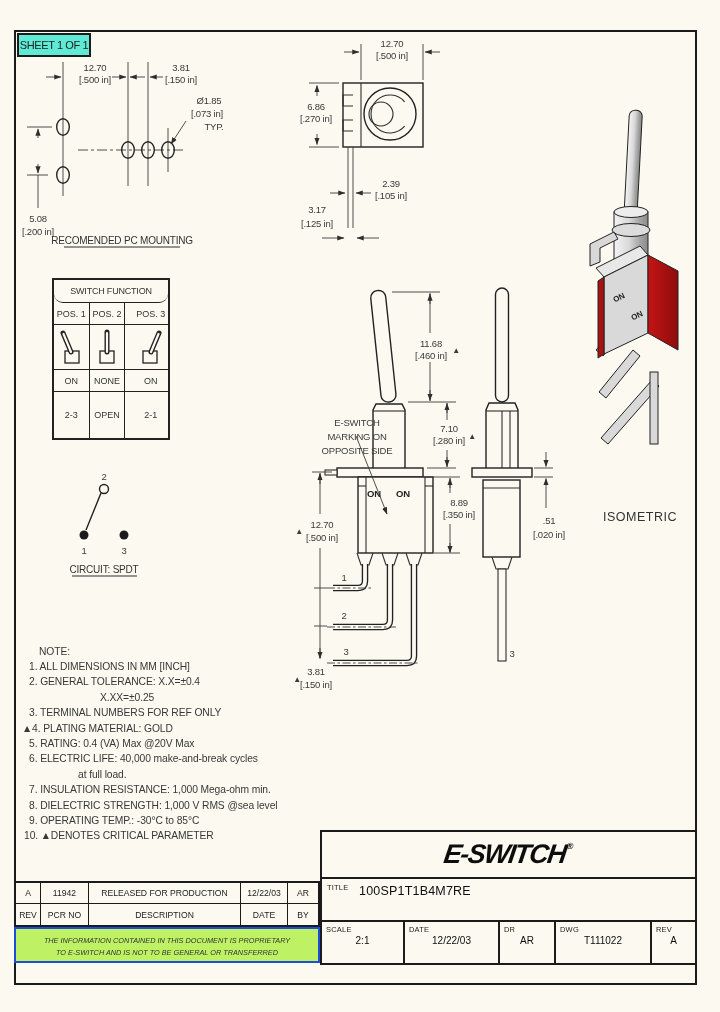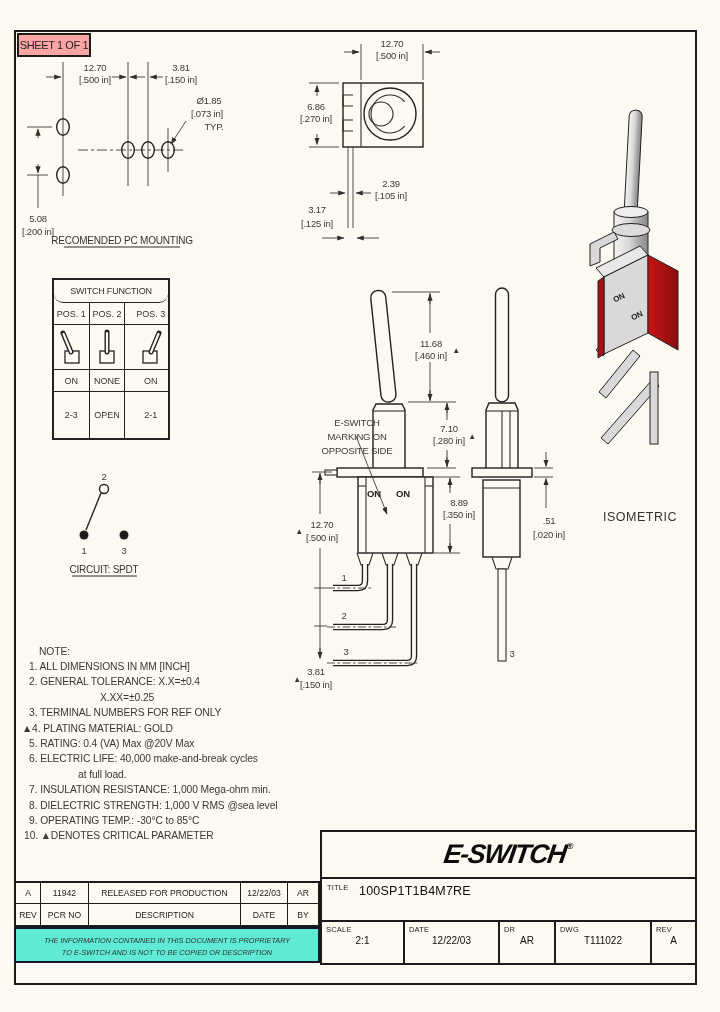--- a/index.html
+++ b/index.html
@@ -1,20 +1,20 @@
 <!DOCTYPE html>
 <html><head>
 <meta charset="utf-8">
 <style>
   html,body{margin:0;padding:0;}
   body{width:720px;height:1012px;background:#fbf9f0;position:relative;
        font-family:"Liberation Sans",sans-serif;color:#333;overflow:hidden;}
   .abs{position:absolute;}
   .sheet-border{left:14px;top:30px;width:679px;height:951px;border:2px solid #1b1b1b;}
-  .sheetbox{left:17px;top:33px;width:70px;height:20px;border:2px solid #1b1b1b;background:#fca5a5;
+  .sheetbox{left:17px;top:33px;width:70px;height:20px;border:2px solid #1b1b1b;background:#5eead4;
             display:flex;align-items:center;justify-content:center;font-size:11px;color:#222;letter-spacing:-0.4px;white-space:nowrap;}
   svg.art{left:0;top:0;}
   svg text{font-family:"Liberation Sans",sans-serif;font-size:9.5px;fill:#3a3a3a;text-anchor:middle;letter-spacing:-0.2px;}
   svg text.tri{font-size:8px;}
   svg text.onlbl{font-weight:bold;font-size:9.5px;fill:#222;}
   svg text.cap{font-size:10px;fill:#333;}
   svg text.iso{font-size:12.5px;letter-spacing:0.5px;fill:#333;}
   .ln{stroke:#2e2e2e;stroke-width:1.1;fill:none;}
   .lnb{stroke:#222;stroke-width:1.4;fill:none;}
   .dim{stroke:#3a3a3a;stroke-width:0.9;fill:none;}
@@ -35,22 +35,22 @@
   .note-line.ind1{margin-left:80px;}
   .note-line.ind2{margin-left:58px;}
   
   .rev{left:14px;top:881px;width:306px;height:46px;border:2px solid #1b1b1b;box-sizing:border-box;
        display:grid;grid-template-columns:25px 48px 152px 47px 1fr;grid-template-rows:1fr 1fr;
        font-size:8.6px;color:#222;background:#fbf9f0;}
   .rev-c{border-right:1px solid #1b1b1b;display:flex;align-items:center;justify-content:center;white-space:nowrap;}
   .rev-c.lastcol{border-right:none;}
   .rev-c.r1{border-bottom:1px solid #1b1b1b;}
   
-  .prop{left:14px;top:927px;width:306px;height:36px;border:2px solid #0f172a;box-sizing:border-box;
-        font-style:italic;font-size:7.3px;text-align:center;padding-top:6px;color:#333;line-height:1.65;background:#5eead4;}
+  .prop{left:14px;top:927px;width:306px;height:36px;border:2px solid #1d4ed8;box-sizing:border-box;
+        font-style:italic;font-size:7.3px;text-align:center;padding-top:6px;color:#333;line-height:1.65;background:#bef264;}
   
   .tb{left:320px;top:830px;width:377px;height:135px;border:2px solid #1b1b1b;box-sizing:border-box;
       display:flex;flex-direction:column;background:#fbf9f0;}
   .tb-logo{height:45px;border-bottom:2px solid #1b1b1b;display:flex;align-items:center;justify-content:center;}
   .logo{font-weight:bold;font-style:italic;font-size:27px;letter-spacing:-1.5px;transform:skewX(-8deg);color:#0d0d0d;white-space:nowrap;}
   .logo .reg{font-size:9px;vertical-align:14px;letter-spacing:0;}
   .tb-title{height:41px;border-bottom:2px solid #1b1b1b;position:relative;}
   .lbl{position:absolute;font-size:7.5px;color:#222;letter-spacing:0.2px;}
   .tb-title .lbl{left:5px;top:4px;}
   .title-val{position:absolute;left:37px;top:5px;font-size:12.5px;color:#0d0d0d;letter-spacing:0.2px;}
@@ -347,21 +347,21 @@
   <div class="rev-c r1 lastcol">AR</div>
   <div class="rev-c">REV</div>
   <div class="rev-c">PCR NO</div>
   <div class="rev-c">DESCRIPTION</div>
   <div class="rev-c">DATE</div>
   <div class="rev-c lastcol">BY</div>
 </div>
 
 <div class="abs prop">
   <div>THE INFORMATION CONTAINED IN THIS DOCUMENT IS PROPRIETARY</div>
-  <div>TO E-SWITCH AND IS NOT TO BE COPIED OR DESCRIPTION</div>
+  <div>TO E-SWITCH AND IS NOT TO BE GENERAL OR TRANSFERRED</div>
 </div>
 
 <div class="abs tb">
   <div class="tb-logo">
     <span class="logo"><span>E-SWITCH</span><span class="reg">®</span></span>
   </div>
   <div class="tb-title">
     <span class="lbl">TITLE</span>
     <span class="title-val">100SP1T1B4M7RE</span>
   </div>

